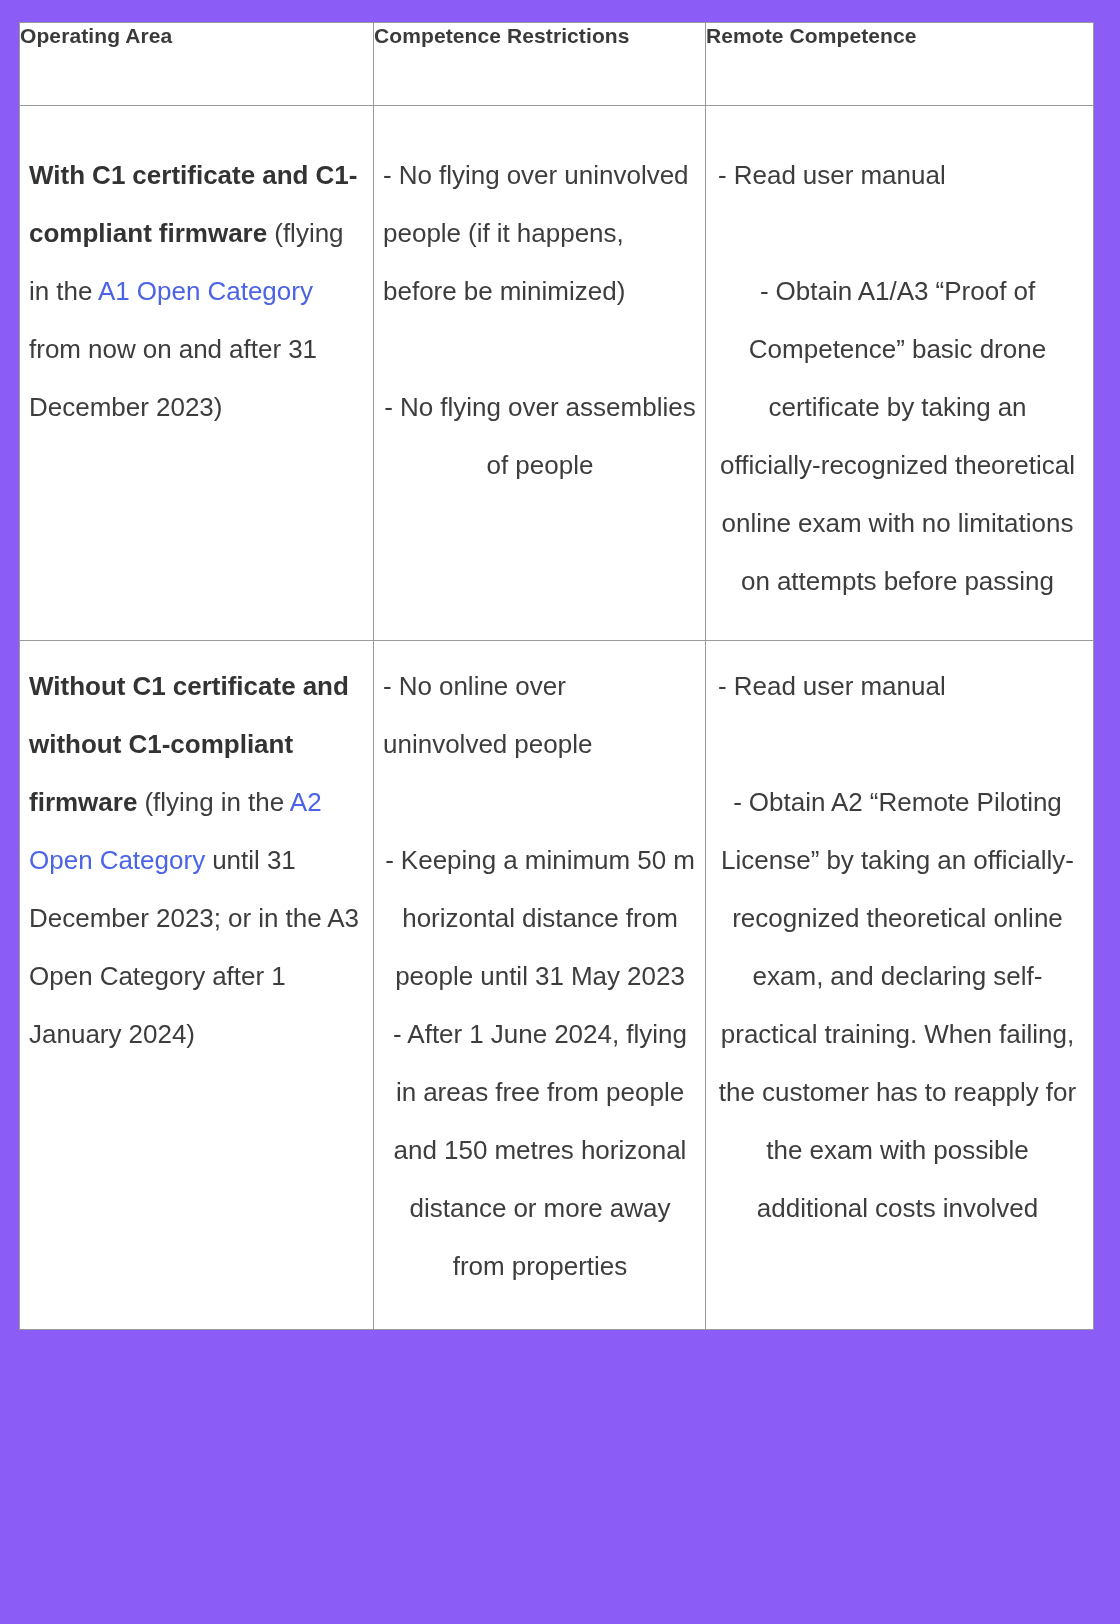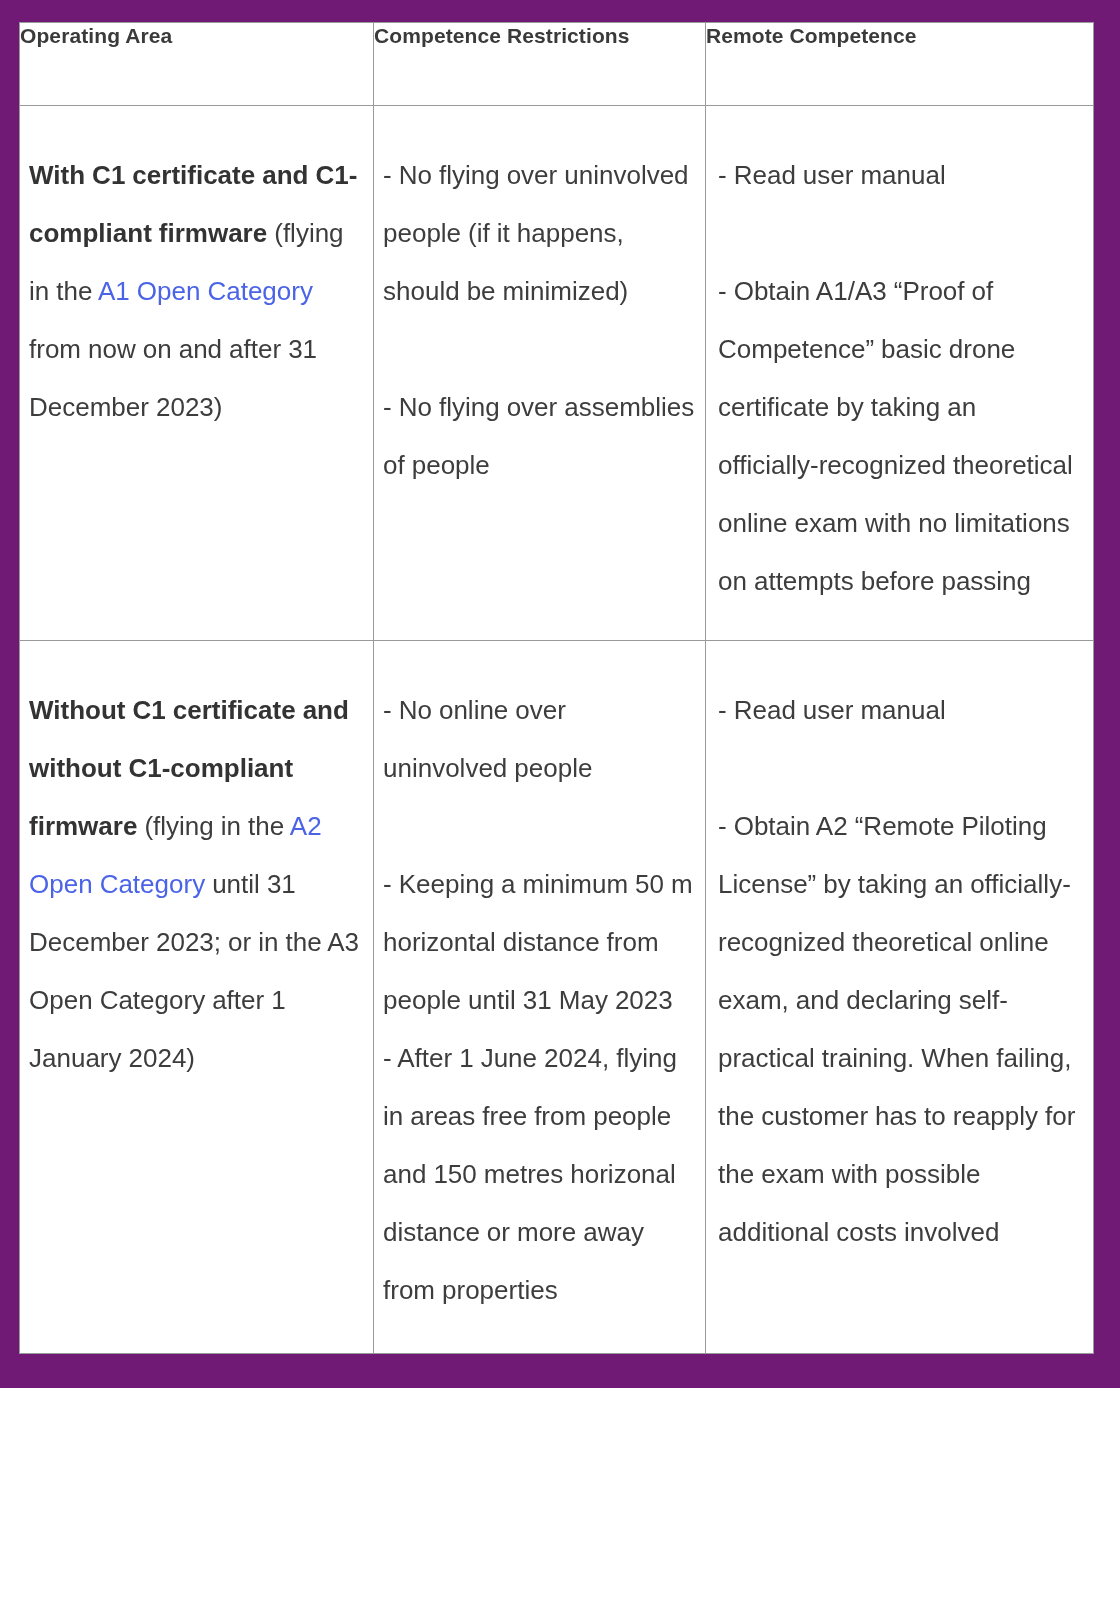--- a/index.html
+++ b/index.html
@@ -11,22 +11,22 @@
     width: 1120px;
     height: 1624px;
     font-family: "Liberation Sans", "DejaVu Sans", sans-serif;
     color: #3d3d3d;
     overflow: hidden;
   }
 
   .page {
     position: relative;
     width: 1120px;
-    height: 1388px;
-    background: #701a75;
+    height: 1624px;
+    background: #8b5cf6;
   }
 
   table.reg-table {
     position: absolute;
     left: 19px;
     top: 22px;
     width: 1074px;
     border-collapse: collapse;
     table-layout: fixed;
     background: #ffffff;
@@ -61,31 +61,31 @@
 
   
   .body-cell {
     padding: 36px 14px 26px 10px;
   }
   .body-cell.col-a { padding-left: 9px; padding-right: 6px; }
   .body-cell.col-b { padding-left: 9px; padding-right: 8px; }
   .body-cell.col-c { padding-left: 12px; padding-right: 16px; }
 
   .r1 .body-cell { padding-top: 40px; padding-bottom: 30px; }
-  .r2 .body-cell { padding-top: 40px; padding-bottom: 34px; }
+  .r2 .body-cell { padding-top: 16px; padding-bottom: 34px; }
 
   .para {
     font-size: 26px;
     line-height: 58px;
     color: #3d3d3d;
     margin: 0;
     white-space: pre-wrap;
     word-spacing: -0.2px;
   }
-  .para + .para { margin-top: 58px; }
+  .para + .para { margin-top: 58px; text-align: center; }
   .para.tight + .para.tight,
   .para + .para.no-gap { margin-top: 0; }
 
   .para b, .bold {
     font-weight: bold;
     color: #333333;
   }
   .link {
     color: #4a63e7;
   }
@@ -121,21 +121,21 @@
 
     <tbody>
 
       <tr class="r1">
 
         <td class="body-cell col-a">
           <p class="para"><b class="bold">With C1 certificate and C1-compliant firmware</b><span> (flying in the </span><span class="link">A1 Open Category</span><span> from now on and after 31 December 2023)</span></p>
         </td>
 
         <td class="body-cell col-b">
-          <p class="para">- No flying over uninvolved people (if it happens, should be minimized)</p>
+          <p class="para">- No flying over uninvolved people (if it happens, before be minimized)</p>
           <p class="para">- No flying over assemblies of people</p>
         </td>
 
         <td class="body-cell col-c">
           <p class="para">- Read user manual</p>
           <p class="para">- Obtain A1/A3 “Proof of Competence” basic drone certificate by taking an officially-recognized theoretical online exam with no limitations on attempts before passing</p>
         </td>
       </tr>
 
       <tr class="r2">

